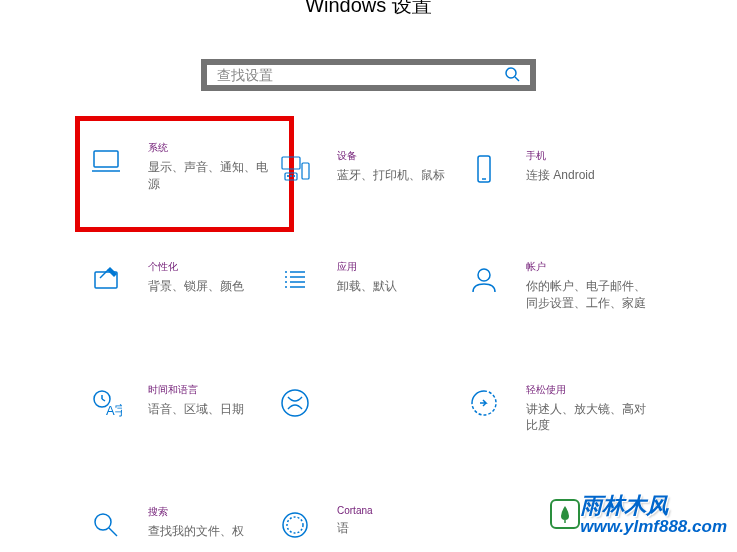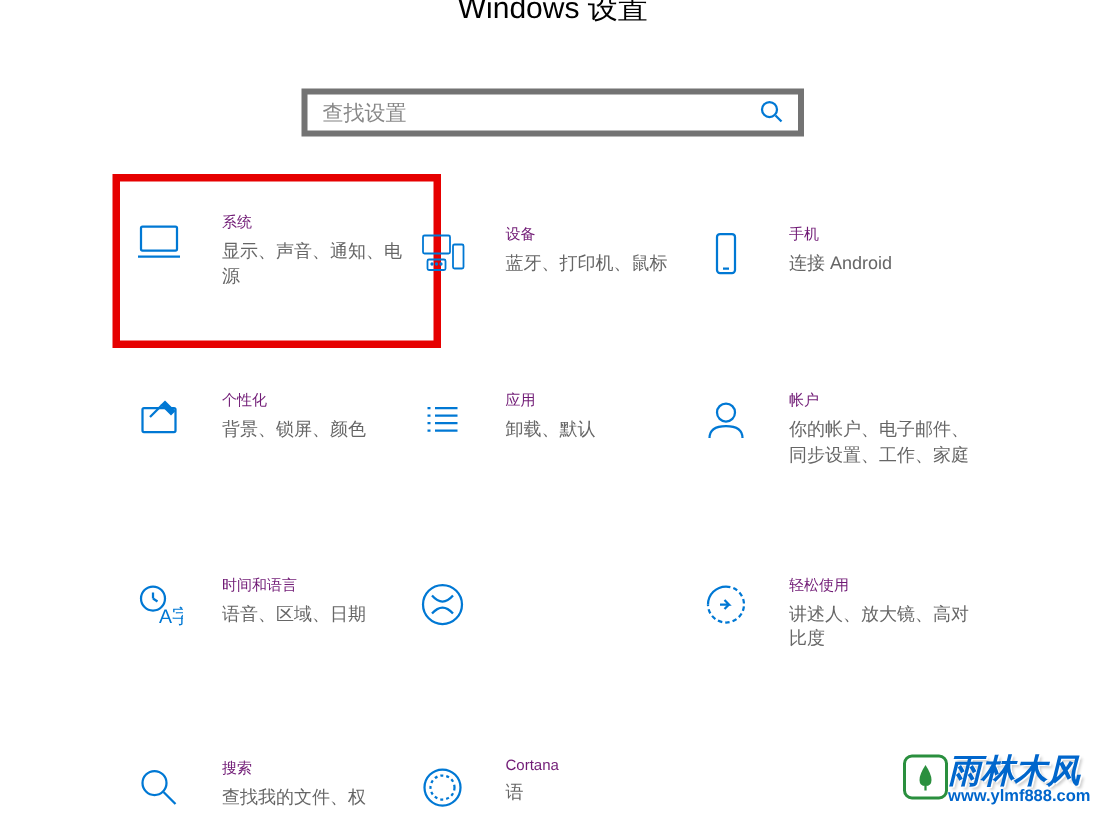--- a/index.html
+++ b/index.html
@@ -23,21 +23,21 @@
     }
     .search-container {
       display: flex;
       justify-content: center;
       margin-top: 40px;
       margin-bottom: 50px;
     }
     .search-box {
       width: 335px;
       height: 32px;
-      border: 4px solid #737373;
+      border: 6px solid #737373;
       display: flex;
       align-items: center;
       padding: 0 10px;
       position: relative;
     }
     .search-input {
       flex: 1;
       border: none;
       outline: none;
       font-size: 14px;
@@ -113,25 +113,26 @@
       color: #2a8f3e;
     }
     .watermark-text {
       font-size: 22px;
       font-weight: bold;
       color: #0066cc;
       font-style: italic;
       text-shadow: 1px 1px 0 #fff, 2px 2px 2px rgba(0,0,0,0.2);
     }
     .watermark-url {
-      font-size: 11px;
+      font-size: 17px;
       color: #0066cc;
       font-weight: bold;
       display: block;
       margin-top: -4px;
+      font-style: italic;
     }
   </style>
 </head>
 <body>
 
 <div class="header">
   <div class="title">Windows 设置</div>
 </div>
 
 <div class="search-container">

